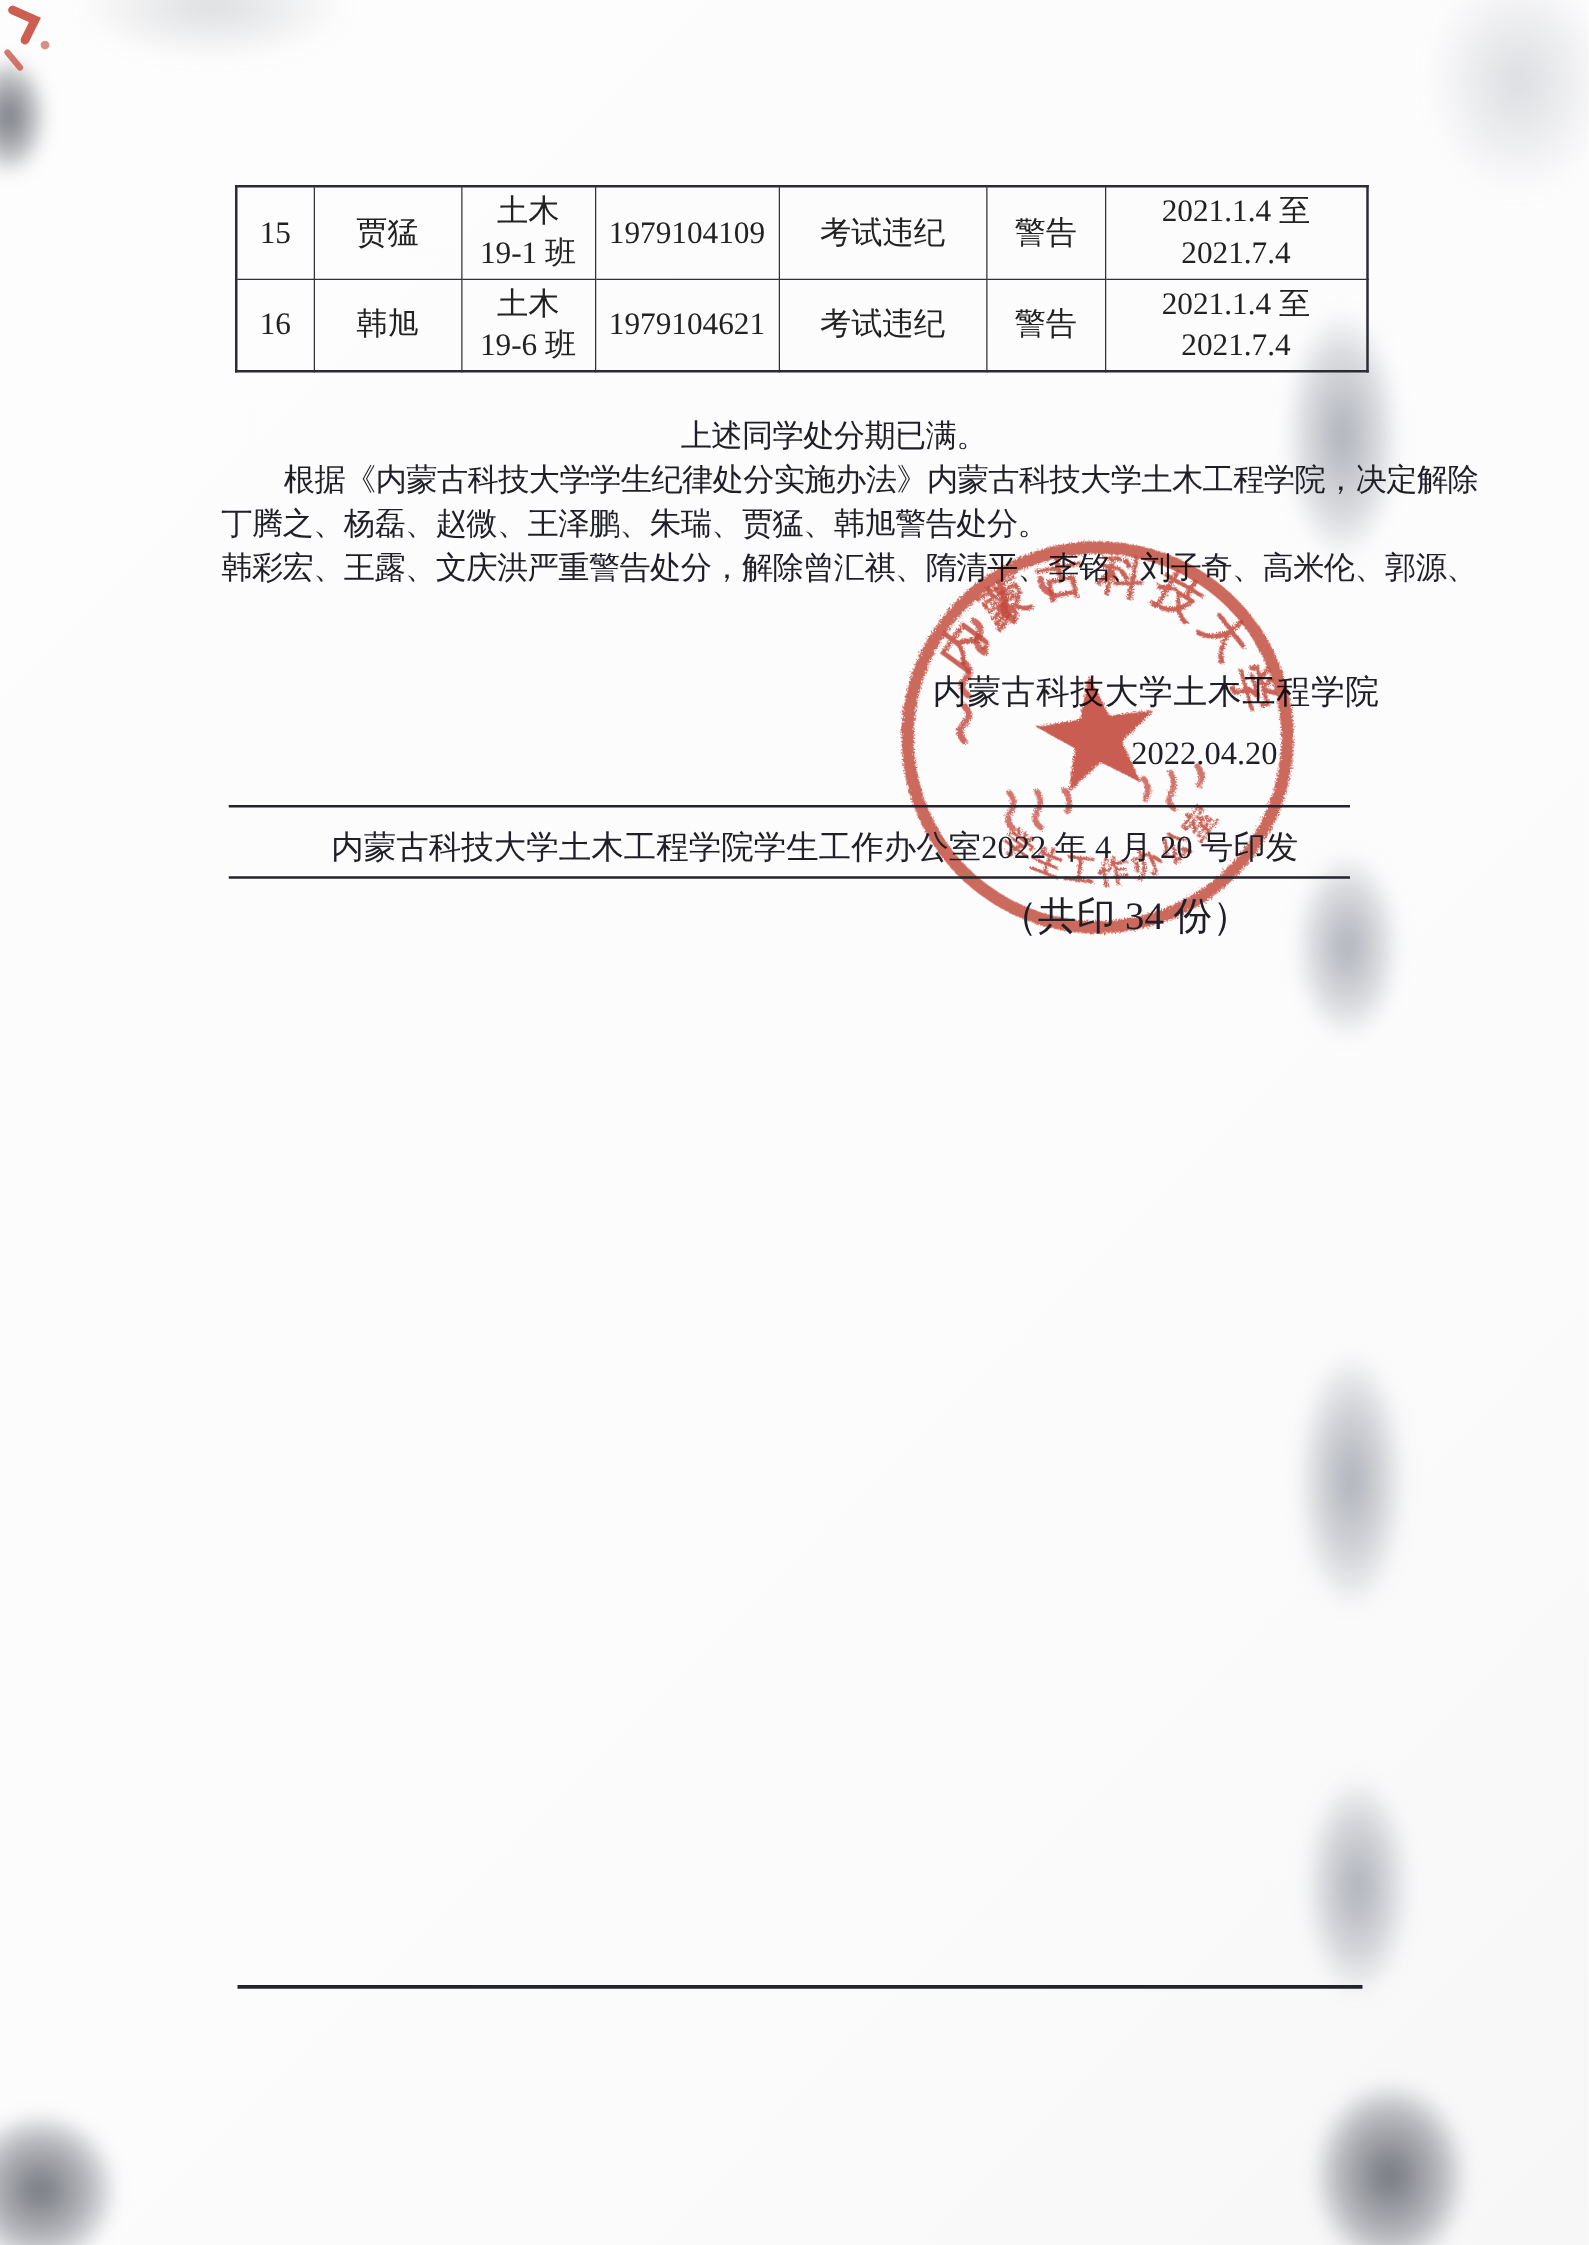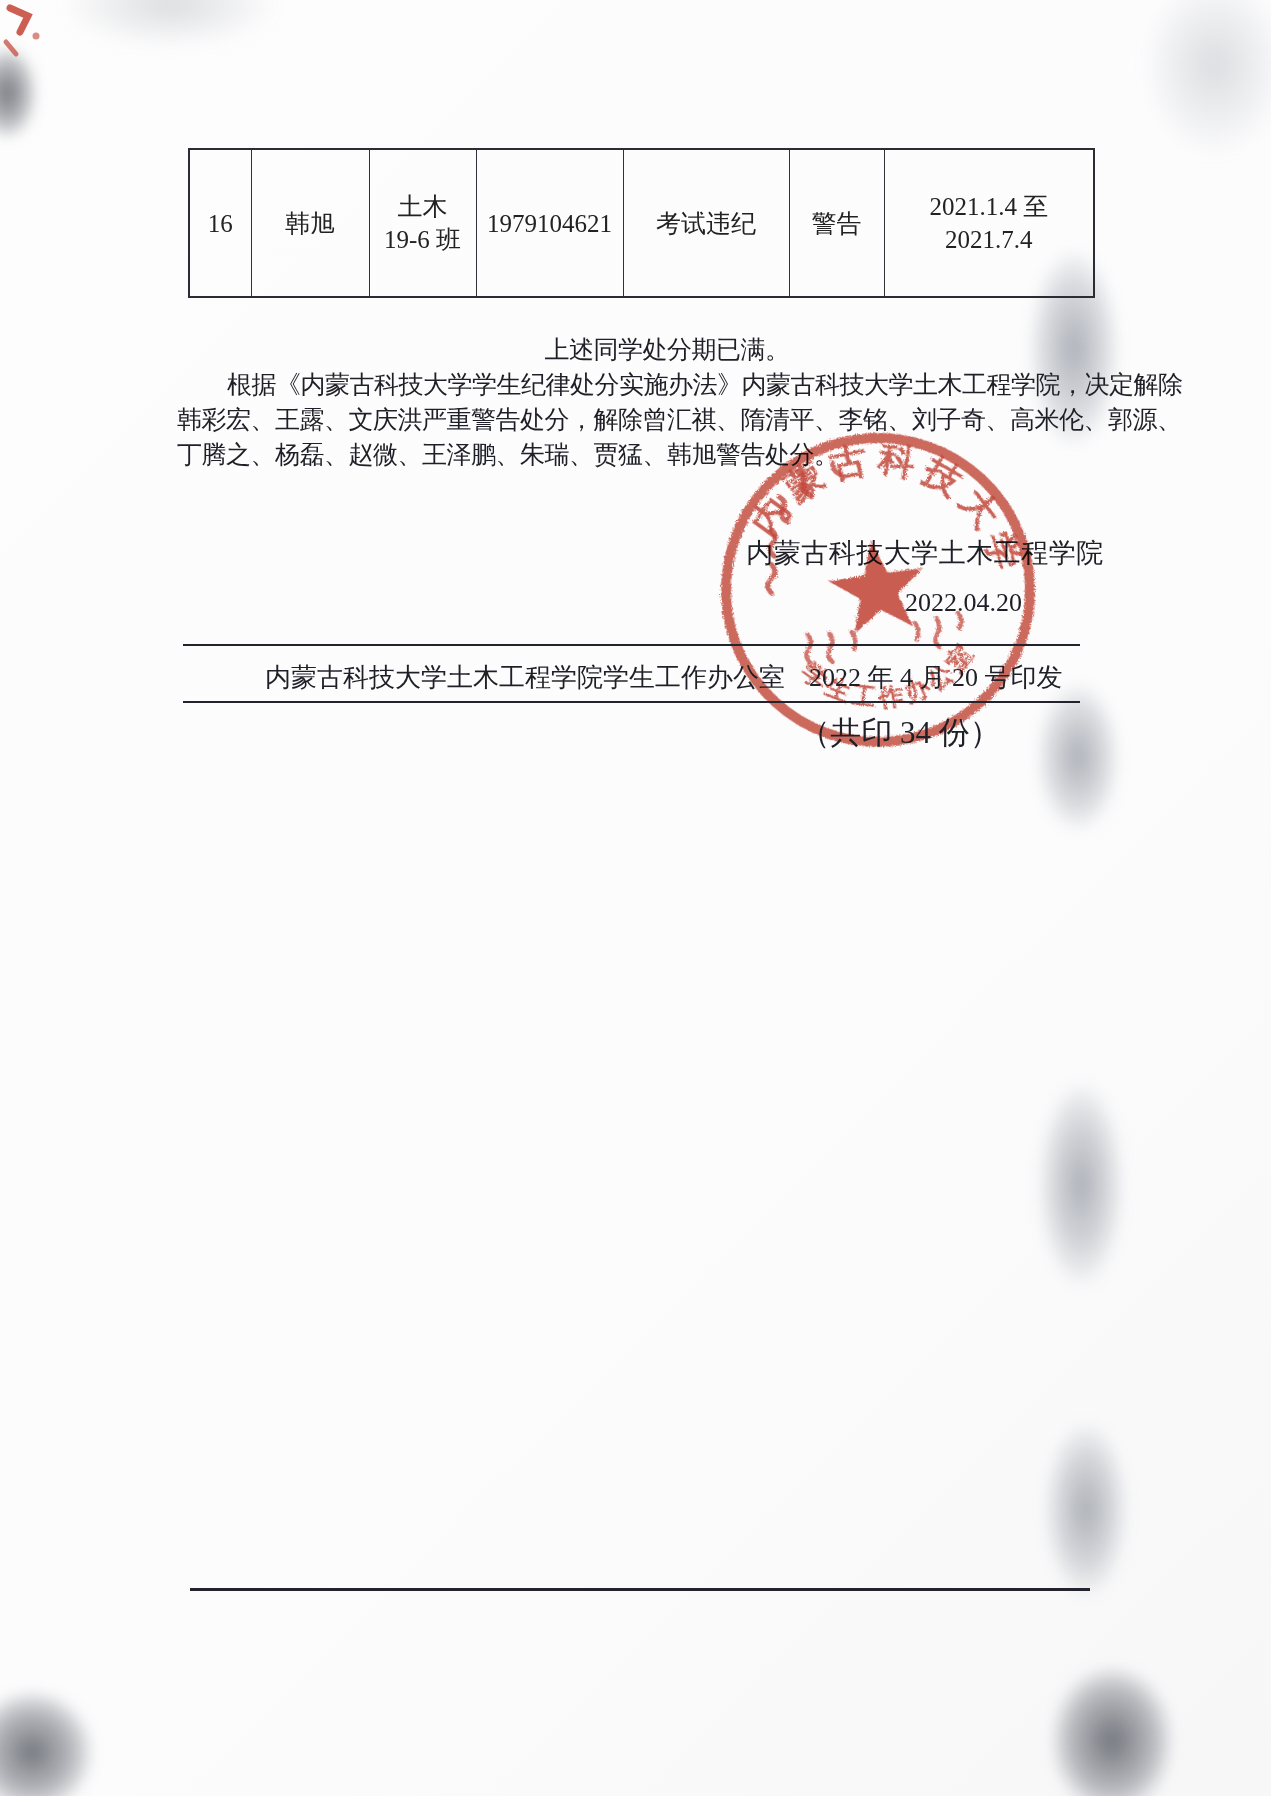--- a/index.html
+++ b/index.html
@@ -47,21 +47,21 @@
     text-align:left;font-size:26px;color:#1e1e26;white-space:nowrap;margin-top:12px;
   }
   
   .rule{position:absolute;height:0;border-top:2.6px solid #23232e;}
   .rule-top{left:183px;top:644px;width:897px;}
   .rule-mid{left:183px;top:701px;width:897px;}
   .rule-bottom{left:190px;top:1588px;width:900px;border-top-width:3px;}
   .footer-line{
     position:absolute;left:265px;top:660px;width:745px;
     display:flex;justify-content:space-between;align-items:flex-end;
-    font-size:26px;color:#1f1f27;white-space:nowrap;gap:24px;
+    font-size:26px;color:#1f1f27;white-space:nowrap;
   }
   .copies{
     position:absolute;left:790px;top:712px;width:220px;
     text-align:center;font-size:31px;color:#1f1f27;white-space:nowrap;
   }
   
   .seal{
     position:absolute;left:706px;top:418px;width:344px;height:344px;
     transform:rotate(-8deg);
     mix-blend-mode:multiply;opacity:.93;pointer-events:none;
@@ -94,20 +94,35 @@
     <colgroup>
       <col style="width:62px">
         <col style="width:118px">
         <col style="width:107px">
       <col style="width:147px">
         <col style="width:166px">
         <col style="width:95px">
         <col style="width:210px">
     </colgroup>
     <tbody>
+        <tr>
+      <td>15</td>
+      <td>贾猛</td>
+      <td>
+        <div>土木</div>
+        <div>19-1 班</div>
+      </td>
+      <td>1979104109</td>
+      <td>考试违纪</td>
+      <td>警告</td>
+      <td>
+        <div>2021.1.4 至</div>
+        <div>2021.7.4</div>
+      </td>
+    </tr>
     <tr>
       <td>16</td>
       <td>韩旭</td>
       <td>
         <div>土木</div>
         <div>19-6 班</div>
       </td>
       <td>1979104621</td>
       <td>考试违纪</td>
       <td>警告</td>
@@ -115,22 +130,22 @@
         <div>2021.1.4 至</div>
         <div>2021.7.4</div>
       </td>
     </tr>
   </tbody>
     </table>
 
   <div class="notice">
     <div class="ln indent">上述同学处分期已满。</div>
     <div class="ln indent">根据《内蒙古科技大学学生纪律处分实施办法》内蒙古科技大学土木工程学院，决定解除</div>
+    <div class="ln">丁腾之、杨磊、赵微、王泽鹏、朱瑞、贾猛、韩旭警告处分。</div>
     <div class="ln">韩彩宏、王露、文庆洪严重警告处分，解除曾汇祺、隋清平、李铭、刘子奇、高米伦、郭源、</div>
-    <div class="ln">丁腾之、杨磊、赵微、王泽鹏、朱瑞、贾猛、韩旭警告处分。</div>
   </div>
 
   <div class="sig-org">内蒙古科技大学土木工程学院</div>
   <div class="sig-date">2022.04.20</div>
 
   <svg class="seal" viewBox="0 0 344 344">
     <defs>
       <path id="arcTop" d="M 54 172 A 118 118 0 0 1 290 172" fill="none"></path>
       <path id="arcBot" d="M 66 214 A 113 113 0 0 0 278 214" fill="none"></path>
       <filter id="rough" x="-10%" y="-10%" width="120%" height="120%">

